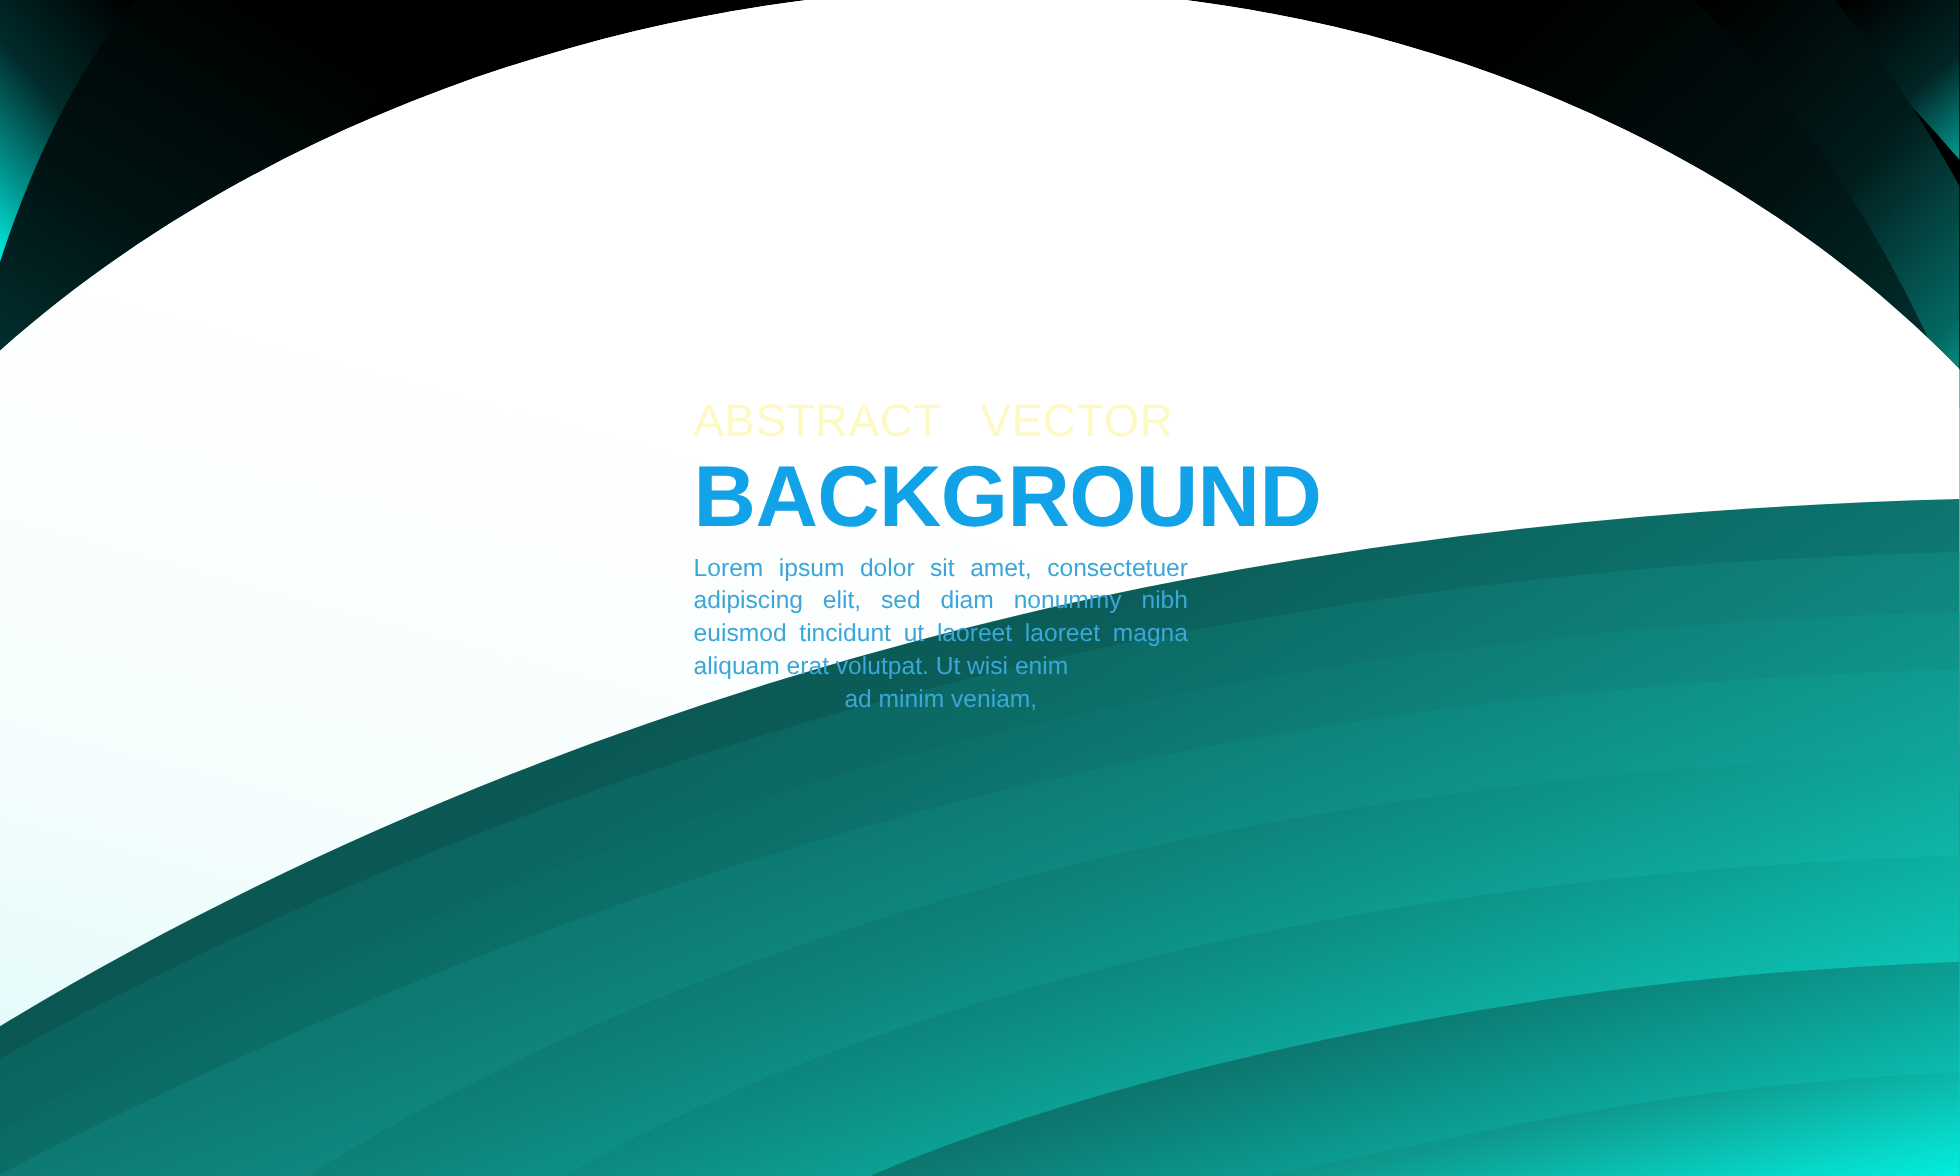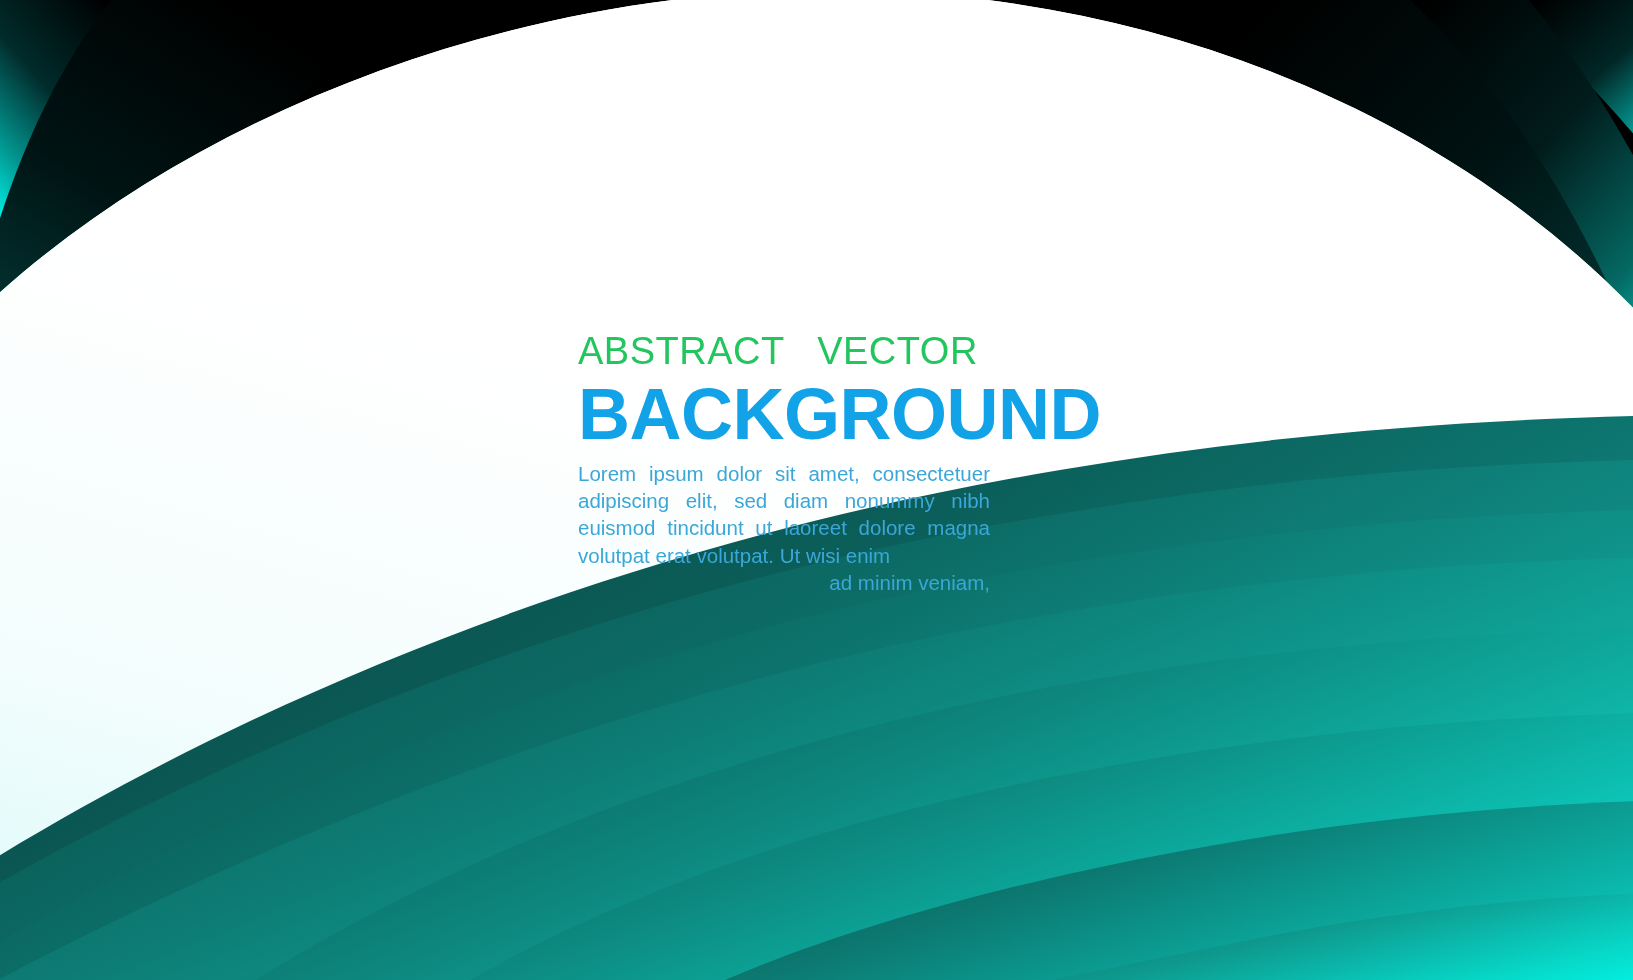--- a/index.html
+++ b/index.html
@@ -26,21 +26,21 @@
     position: absolute;
     left: 578px;
     top: 332px;
     width: 420px;
     z-index: 10;
   }
   #eyebrow {
     font-size: 38px;
     font-weight: 400;
     letter-spacing: 0.5px;
-    color: #22c55e;
+    color: #fef9c3;
     line-height: 1.05;
     white-space: pre;
     margin: 0 0 6px 0;
   }
   #headline {
     font-size: 72px;
     font-weight: 700;
     letter-spacing: -0.5px;
     color: #11A2E8;
     line-height: 1.0;
@@ -49,21 +49,21 @@
   #body-copy {
     font-size: 20.5px;
     font-weight: 400;
     line-height: 1.33;
     color: #3BA7D8;
     text-align: justify;
     margin: 0;
     width: 412px;
   }
   #body-copy .last-line {
-    text-align: right;
+    text-align: center;
     display: block;
   }
 </style>
 </head>
 <body>
 
 <div id="stage">
 
   <svg id="artwork" viewBox="0 0 1633 980" preserveAspectRatio="none" xmlns="http://www.w3.org/2000/svg">
     <defs>
@@ -202,16 +202,16 @@
       <path d="M 660,1010 L 1680,1010 L 1680,800 C 1500,804 1330,822 1155,856
                C 940,898 780,950 660,1010 Z" fill="url(#gB7)"></path>
       <path d="M 930,1010 L 1680,1010 L 1680,892 C 1520,896 1370,914 1220,946
                C 1100,970 1000,990 930,1010 Z" fill="url(#gB8)"></path>
     </g>
   </svg>
 
   <div id="text-block">
     <div id="eyebrow">ABSTRACT   VECTOR</div>
     <div id="headline">BACKGROUND</div>
-    <p id="body-copy"><span>Lorem ipsum dolor sit amet, consectetuer adipiscing elit, sed diam nonummy nibh euismod tincidunt ut laoreet dolore magna volutpat erat volutpat. Ut wisi enim</span> <span class="last-line">ad minim veniam,</span></p>
+    <p id="body-copy"><span>Lorem ipsum dolor sit amet, consectetuer adipiscing elit, sed diam nonummy nibh euismod tincidunt ut laoreet laoreet magna aliquam erat volutpat. Ut wisi enim</span> <span class="last-line">ad minim veniam,</span></p>
   </div>
 
 </div>
 
 </body></html>

